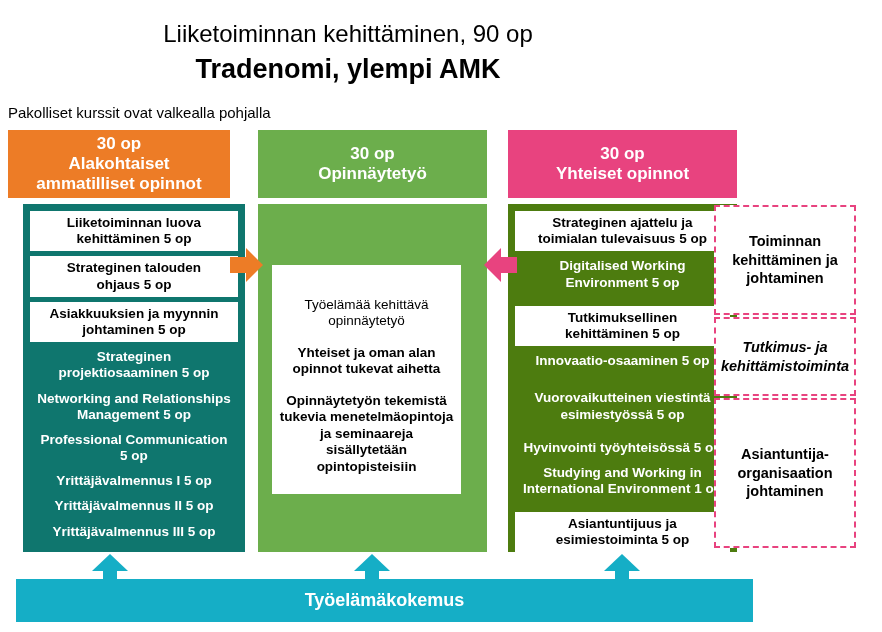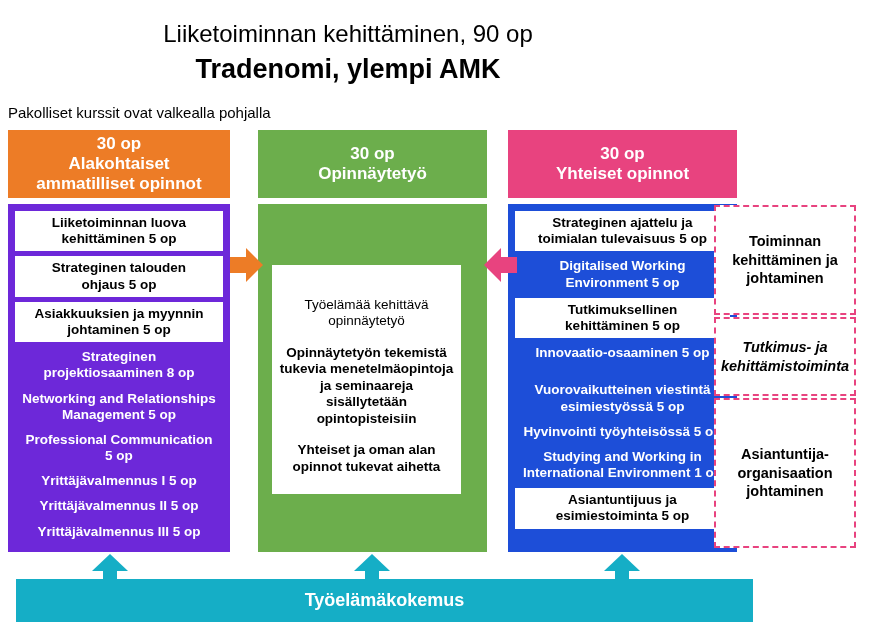--- a/index.html
+++ b/index.html
@@ -22,32 +22,32 @@
   }
   .hdr-orange { left:8px;   width:222px; background:#ED7C26; }
   .hdr-green  { left:258px; width:229px; background:#6CAE4C; }
   .hdr-pink   { left:508px; width:229px; background:#E8437F; }
 
   
   .col-body {
     position:absolute; top:204px; height:348px;
     display:flex; flex-direction:column; padding:7px; gap:5px;
   }
-  .body-orange { left:8px;   width:222px; background:#6d28d9; }
+  .body-orange { left:23px;   width:222px; background:#0f766e; }
   .body-green  { left:258px; width:229px; background:#6CAE4C; }
-  .body-pink   { left:508px; width:229px; background:#1d4ed8; }
+  .body-pink   { left:508px; width:229px; background:#4d7c0f; }
 
   .course {
     font-weight:700; font-size:13.5px; line-height:1.2;
     text-align:center; white-space:pre-line;
   }
   .course.mandatory { background:#fff; color:#000; padding:4px 2px; }
   .course.optional  { color:#fff; padding:2px 0; }
 
-  .gap-md { }
+  .gap-md { margin-top:8px; }
   .gap-lg { margin-top:12px; }
 
   
   .thesis-box {
     position:absolute; left:14px; top:61px; width:189px; height:229px;
     background:#fff; padding:32px 6px 0; text-align:center;
   }
   .thesis-box p { white-space:pre-line; font-size:13.5px; line-height:1.22; margin-bottom:15px; }
   .thesis-box p.regular { font-weight:400; }
   .thesis-box p.bold { font-weight:700; }
@@ -116,40 +116,40 @@
 Yhteiset opinnot</div>
 
   <div class="col-body body-orange">
     <div class="course mandatory">Liiketoiminnan luova
 kehittäminen 5 op</div>
     <div class="course mandatory">Strateginen talouden
 ohjaus 5 op</div>
     <div class="course mandatory">Asiakkuuksien ja myynnin
 johtaminen 5 op</div>
     <div class="course optional">Strateginen
-projektiosaaminen 8 op</div>
+projektiosaaminen 5 op</div>
     <div class="course optional">Networking and Relationships
 Management 5 op</div>
     <div class="course optional">Professional Communication
 5 op</div>
     <div class="course optional">Yrittäjävalmennus I 5 op</div>
     <div class="course optional">Yrittäjävalmennus II 5 op</div>
     <div class="course optional">Yrittäjävalmennus III 5 op</div>
   </div>
 
   <div class="col-body body-green">
     <div class="thesis-box">
       <p class="regular">Työelämää kehittävä
 opinnäytetyö</p>
+      <p class="bold">Yhteiset ja oman alan
+opinnot tukevat aihetta</p>
       <p class="bold">Opinnäytetyön tekemistä
 tukevia menetelmäopintoja
 ja seminaareja sisällytetään
 opintopisteisiin</p>
-      <p class="bold">Yhteiset ja oman alan
-opinnot tukevat aihetta</p>
     </div>
   </div>
 
   <div class="col-body body-pink">
     <div class="course mandatory">Strateginen ajattelu ja
 toimialan tulevaisuus 5 op</div>
     <div class="course optional">Digitalised Working
 Environment 5 op</div>
     <div class="course mandatory gap-md">Tutkimuksellinen
 kehittäminen 5 op</div>

